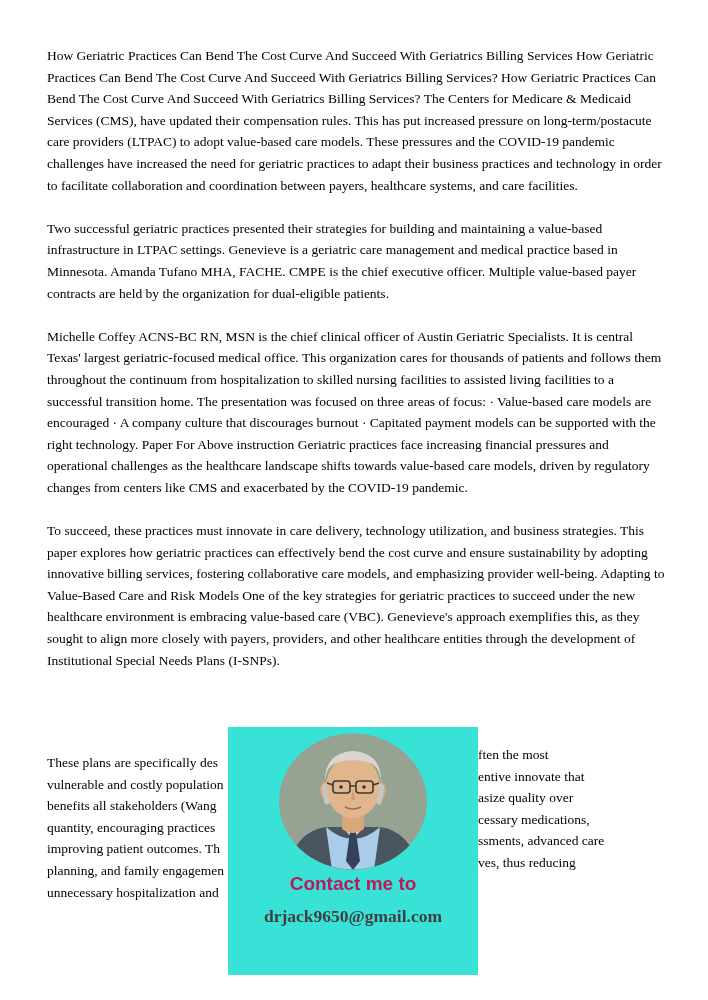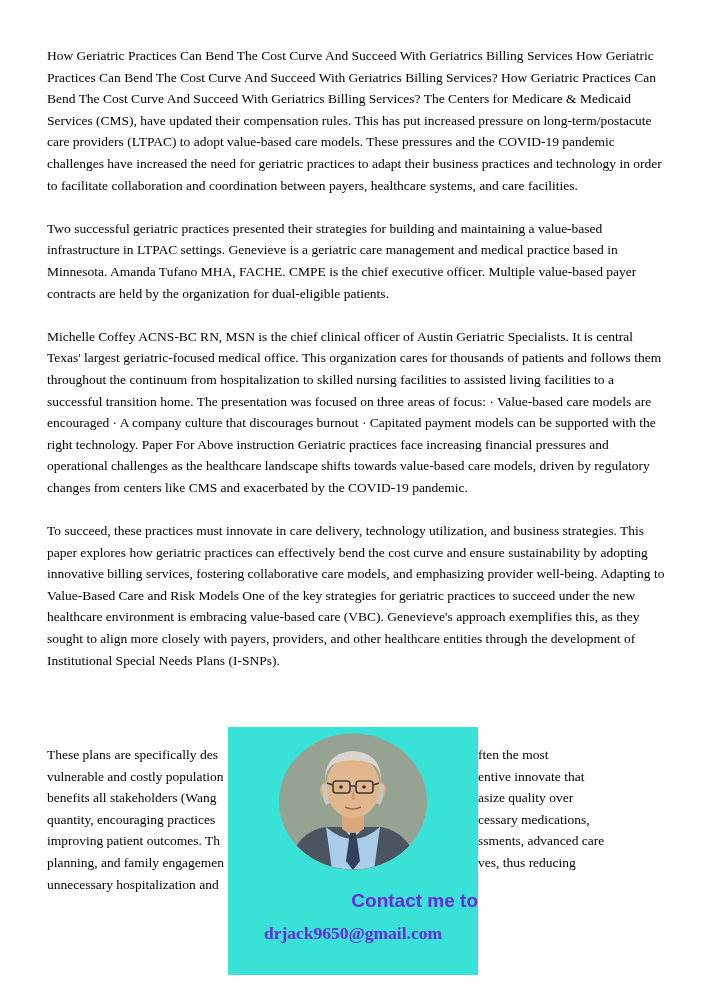--- a/index.html
+++ b/index.html
@@ -25,50 +25,49 @@
   .content p { margin: 0 0 21.6px 0; }
   .obscured {
     position: absolute;
     left: 47px;
     top: 744px;
     width: 622px;
     font-size: 13.5px;
     line-height: 21.6px;
   }
   .oline { position: relative; height: 21.6px; white-space: nowrap; }
-  .oline .lfrag { position: absolute; left: 0; top: 0; }
+  .oline .lfrag { position: absolute; left: 0; top: 8px; }
   .oline .rfrag { position: absolute; left: 431px; top: 0; }
   .overlay {
     position: absolute;
     left: 228px;
     top: 727px;
     width: 250px;
     height: 248px;
     background: #38e2d6;
     text-align: center;
   }
   .photo {
     margin: 6px auto 0 auto;
     width: 150px;
     height: 137px;
   }
   .contact {
     font-family: "Liberation Sans", sans-serif;
     font-weight: bold;
     font-size: 19px;
     line-height: 26px;
-    color: #6d28d9;
-    margin-top: 18px;
-    text-align: right;
+    color: #be185d;
+    margin-top: 1px;
   }
   .email {
     font-family: "Liberation Serif", serif;
     font-weight: bold;
     font-size: 17.5px;
-    color: #6d28d9;
+    color: #404040;
     margin-top: 9px;
   }
 </style>
 </head>
 <body>
 
 <div class="page">
 
   <div class="content">
     <p>How Geriatric Practices Can Bend The Cost Curve And Succeed With Geriatrics Billing Services How Geriatric Practices Can Bend The Cost Curve And Succeed With Geriatrics Billing Services? How Geriatric Practices Can Bend The Cost Curve And Succeed With Geriatrics Billing Services? The Centers for Medicare &amp; Medicaid Services (CMS), have updated their compensation rules. This has put increased pressure on long-term/postacute care providers (LTPAC) to adopt value-based care models. These pressures and the COVID-19 pandemic challenges have increased the need for geriatric practices to adapt their business practices and technology in order to facilitate collaboration and coordination between payers, healthcare systems, and care facilities.</p>

